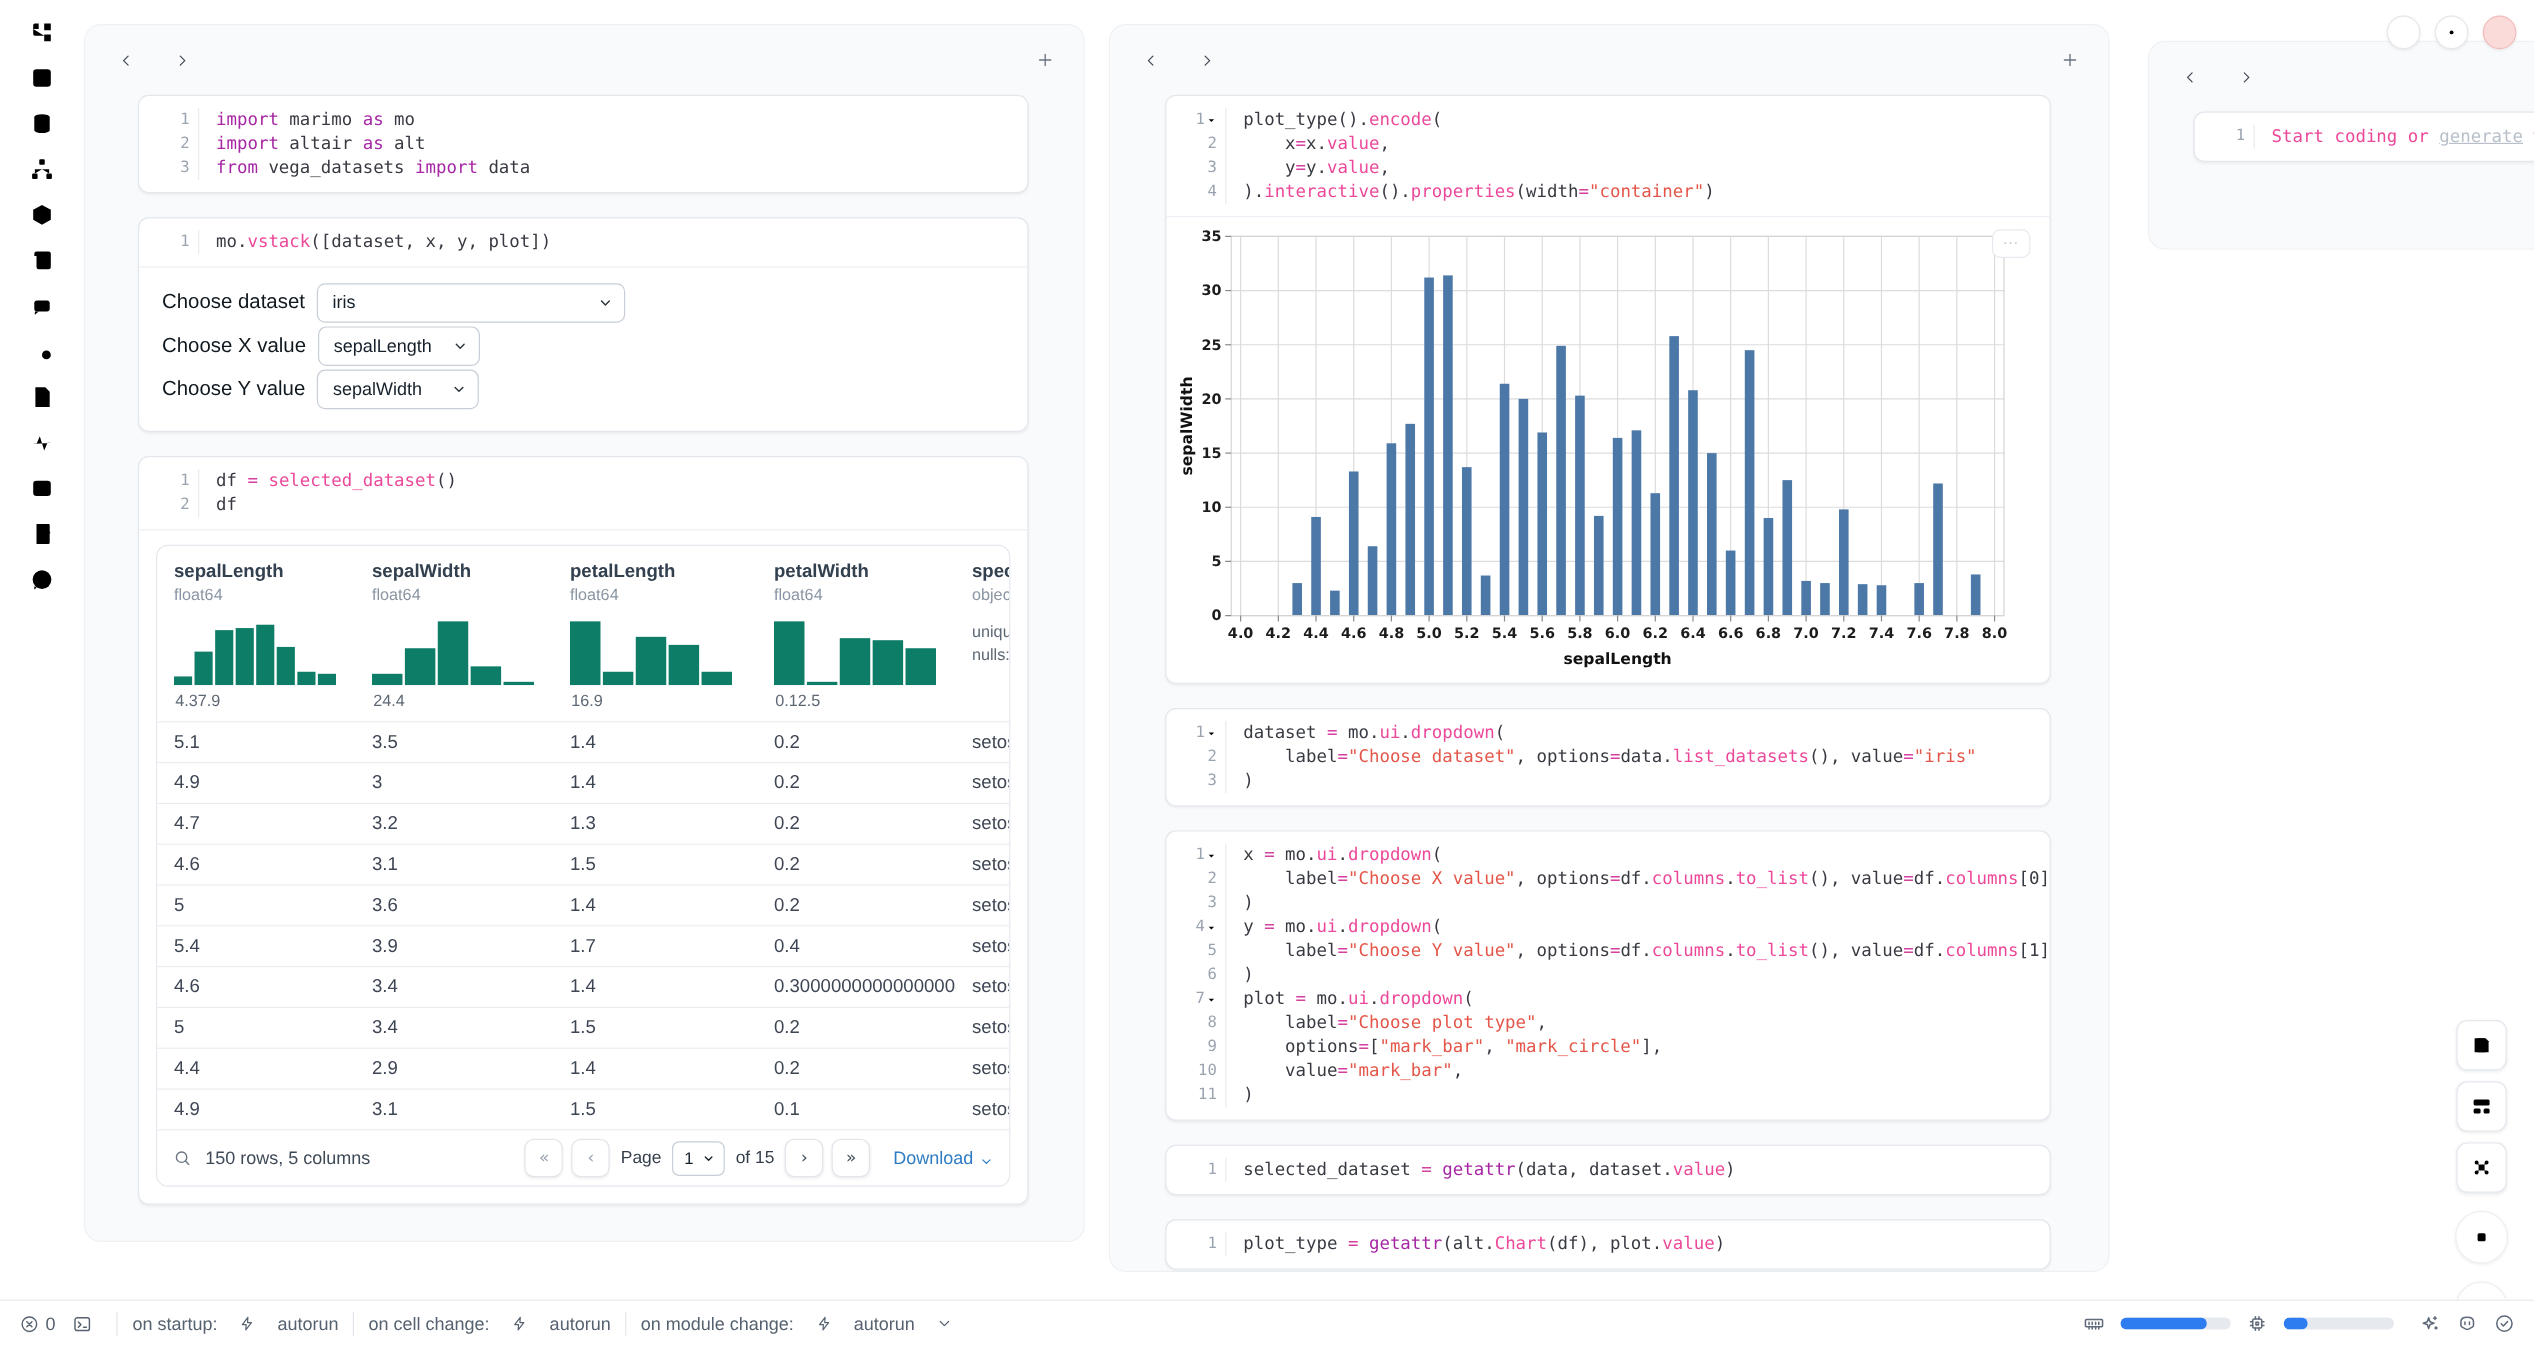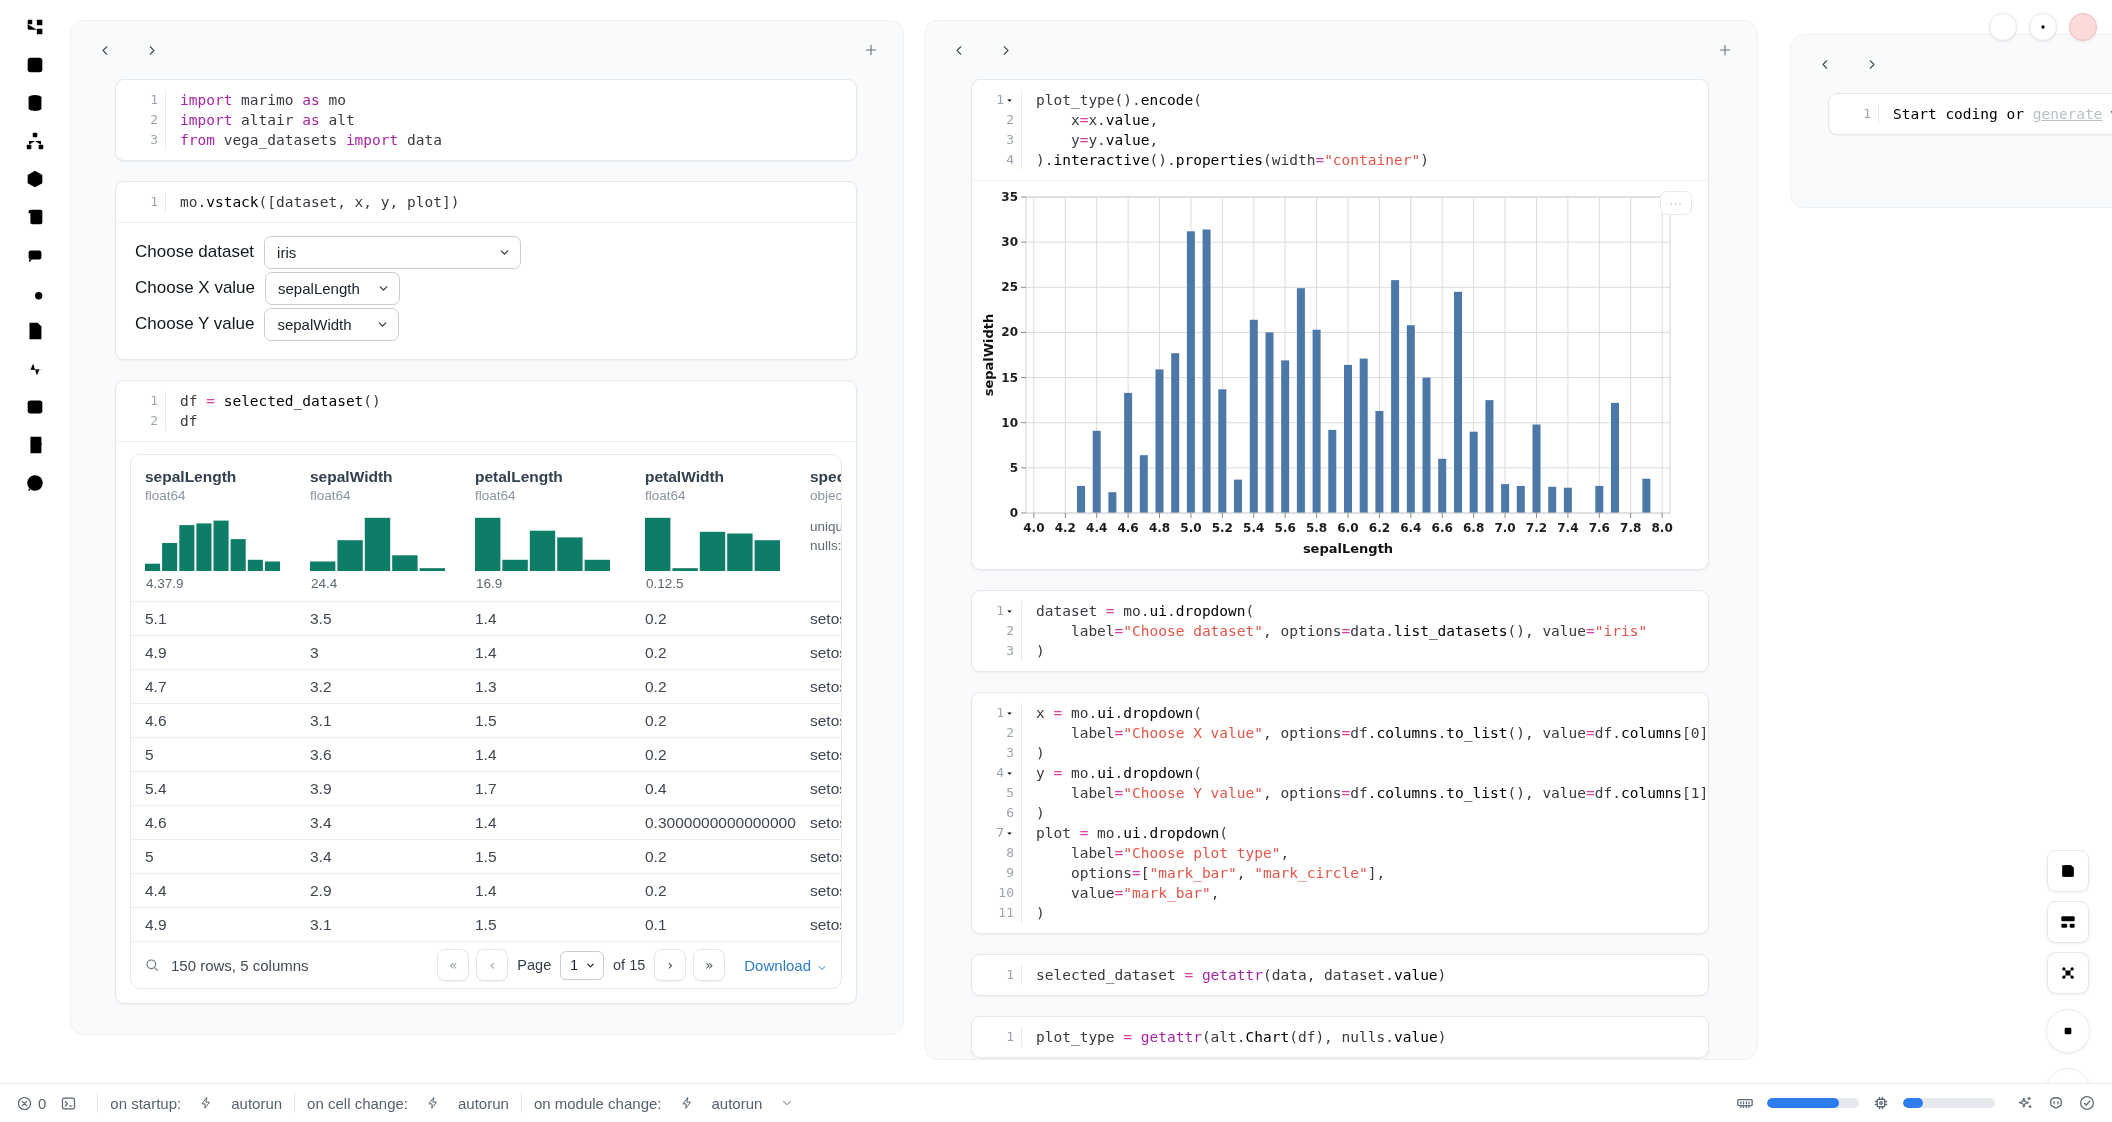--- a/index.html
+++ b/index.html
@@ -28,22 +28,22 @@
   .cell-card{background:#fff;border:1px solid #e4e8ed;border-radius:9px;box-shadow:0 1px 2px rgba(16,24,40,.05);
              overflow:hidden;margin:0 46px 20px 44px;}
   #panel-middle .cell-card{margin:0 48px 20px 46px}
   #panel-right .cell-card{margin:0 24px 0 37px}
   .code{padding:10px 0;font-family:"DejaVu Sans Mono",monospace;font-size:14.5px;line-height:20px;}
   .code-line{display:flex;align-items:center}
   .ln{flex:none;width:42px;display:flex;justify-content:flex-end;align-items:center;gap:1px;
       padding-right:7px;border-right:1px solid #e8ebef;color:#9aa3b0;font-size:13px;height:20px}
   .fold{color:#aeb6c0}.fold svg{width:9px;height:9px}
   .src{padding-left:14px;white-space:pre;color:#383a42}
-  .tk-t{color:#383a42}.tk-k{color:#a626a4}.tk-f{color:#000000}.tk-s{color:#e45649}.tk-o{color:#d6409f}
-  .tk-ph{color:#000000}.tk-pu{color:#b9c0ca;text-decoration:underline}
+  .tk-t{color:#383a42}.tk-k{color:#a626a4}.tk-f{color:#ec4899}.tk-s{color:#e45649}.tk-o{color:#d6409f}
+  .tk-ph{color:#ec4899}.tk-pu{color:#b9c0ca;text-decoration:underline}
   .cell-divider{border-top:1px solid #eceff3}
   .output{position:relative}
 
   
   .controls{padding:12px 0 16px 19px}
   .dd-row{display:flex;align-items:center;height:34px;font-size:17px;color:#10181f;margin-bottom:2px}
   .select{display:inline-flex;align-items:center;justify-content:space-between;margin-left:10px;gap:8px;
           border:1px solid #c7ced7;border-radius:7px;height:31px;padding:0 9px 0 12px;font-size:15px;
           background:#fff;color:#15202b;cursor:pointer}
   .select .ic svg{width:13px;height:13px;stroke-width:2.2;color:#2b333d}
@@ -801,21 +801,21 @@
               <span class="src"><span class="tk-t">selected_dataset </span><span class="tk-o">=</span><span class="tk-t"> </span><span class="tk-k">getattr</span><span class="tk-t">(data, dataset.</span><span class="tk-f">value</span><span class="tk-t">)</span></span>
             </div>
           </div>
         </div>
         <div class="cell-card">
           <div class="code">
             <div class="code-line">
               <span class="ln">
                 <span>1</span>
               </span>
-              <span class="src"><span class="tk-t">plot_type </span><span class="tk-o">=</span><span class="tk-t"> </span><span class="tk-k">getattr</span><span class="tk-t">(alt.</span><span class="tk-f">Chart</span><span class="tk-t">(df), nulls.</span><span class="tk-f">value</span><span class="tk-t">)</span></span>
+              <span class="src"><span class="tk-t">plot_type </span><span class="tk-o">=</span><span class="tk-t"> </span><span class="tk-k">getattr</span><span class="tk-t">(alt.</span><span class="tk-f">Chart</span><span class="tk-t">(df), plot.</span><span class="tk-f">value</span><span class="tk-t">)</span></span>
             </div>
           </div>
         </div>
       </div>
   </div>
 
   <div class="panel" id="panel-right" style="left:1790px;top:34px;width:620px;height:172px">
     <div class="panel-header">
       <span class="nav-btn ic">
           <svg viewBox="0 0 24 24">

